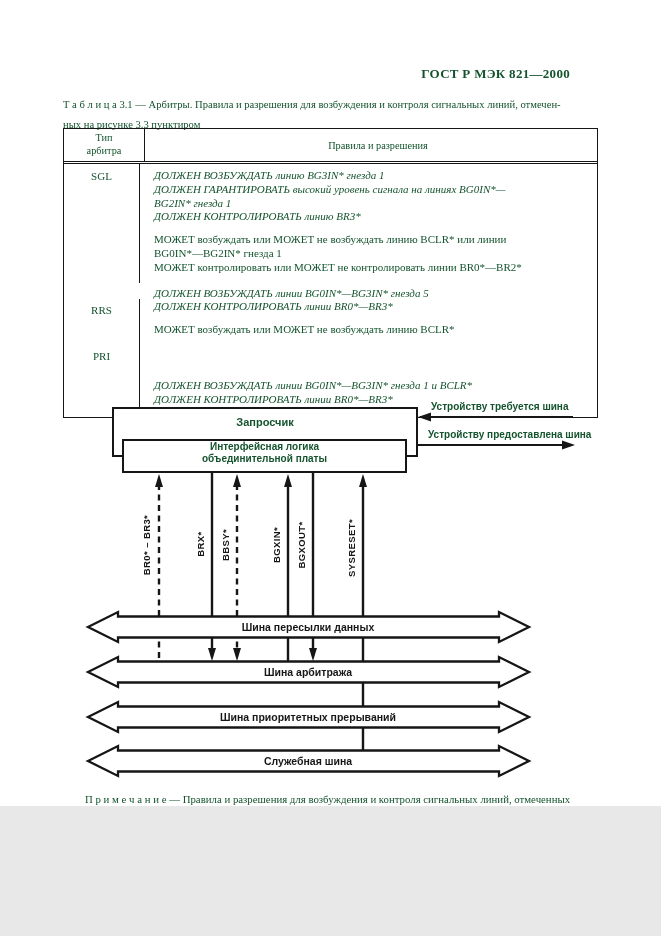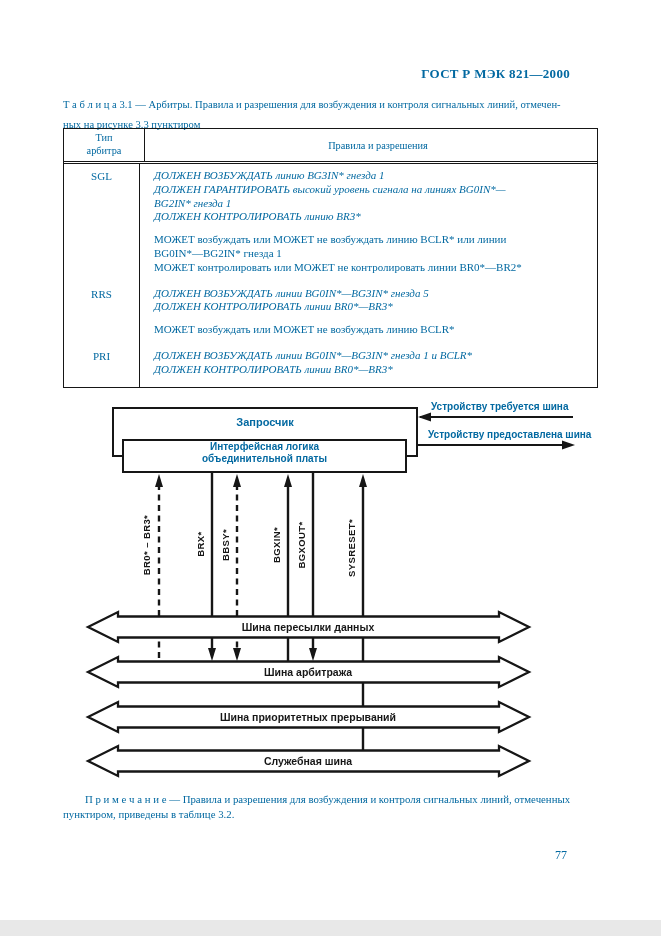--- a/index.html
+++ b/index.html
@@ -1,18 +1,18 @@
 <!DOCTYPE html>
 <html><head>
 <meta charset="utf-8">
 <style>
   html,body { margin:0; padding:0; background:#e8e8e8; }
   .page {
-    position:relative; width:661px; height:920px; background:#ffffff;
-    font-family:"Liberation Serif", serif; color:#0369a1; overflow:hidden;
+    position:relative; width:661px; height:806px; background:#ffffff;
+    font-family:"Liberation Serif", serif; color:#14532d; overflow:hidden;
   }
   .abs { position:absolute; }
 
   
   .doc-header { top:66px; left:300px; width:270px; text-align:right;
     font-size:13px; font-weight:bold; letter-spacing:.3px; }
 
   
   .tbl-caption { top:95px; left:63px; width:548px; font-size:10.6px;
     line-height:20px; white-space:pre-line; }
@@ -26,22 +26,22 @@
   .thead .c2 { flex:1; display:flex; align-items:center; justify-content:center;
     font-size:10.3px; }
   .trow { display:flex; }
   .trow .c1 { width:76px; border-right:1px solid #161616; text-align:center;
     font-size:11px; box-sizing:border-box; }
   .trow .c2 { flex:1; padding:0 8px 0 14px; }
   .para { white-space:pre-line; line-height:13.8px; }
   .para.must { font-style:italic; }
   .para.may  { margin-top:9px; }
   .row-sgl .c1 { padding-top:6px; }  .row-sgl .c2 { padding-top:5px; padding-bottom:8px; }
-  .row-rrs .c1 { padding-top:5px; }  .row-rrs .c2 { padding-top:4px; padding-bottom:8px; }
-  .row-pri .c1 { padding-top:5px; }  .row-pri .c2 { padding-top:4px; padding-bottom:10px; }
+  .row-rrs .c1 { padding-top:5px;margin-top:16px; }  .row-rrs .c2 { padding-top:4px; padding-bottom:8px; }
+  .row-pri .c1 { padding-top:5px; }  .row-pri .c2 { padding-top:4px; padding-bottom:10px;margin-top:30px; }
 
   
   .dsvg { top:0; left:0; }
   .box { box-sizing:border-box; border:2px solid #161616; background:#fff;
     font-family:"Liberation Sans", sans-serif; font-weight:bold; }
   .requester { left:112px; top:407px; width:306px; height:50px; z-index:1;
     text-align:center; font-size:11px; padding-top:7px; }
   .iface { left:122px; top:439px; width:285px; height:34px; z-index:2;
     display:flex; align-items:flex-start; justify-content:center; text-align:center;
     font-size:10px; line-height:11.5px; white-space:pre-line; }

